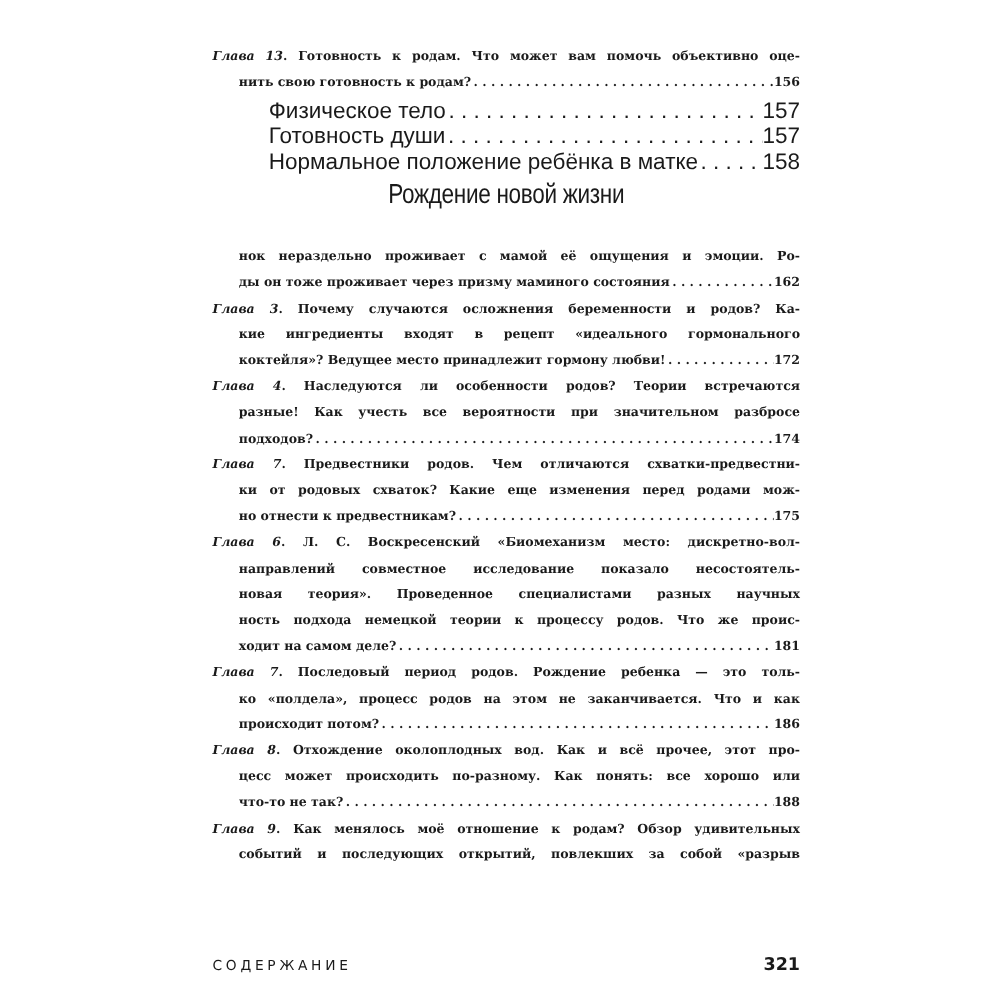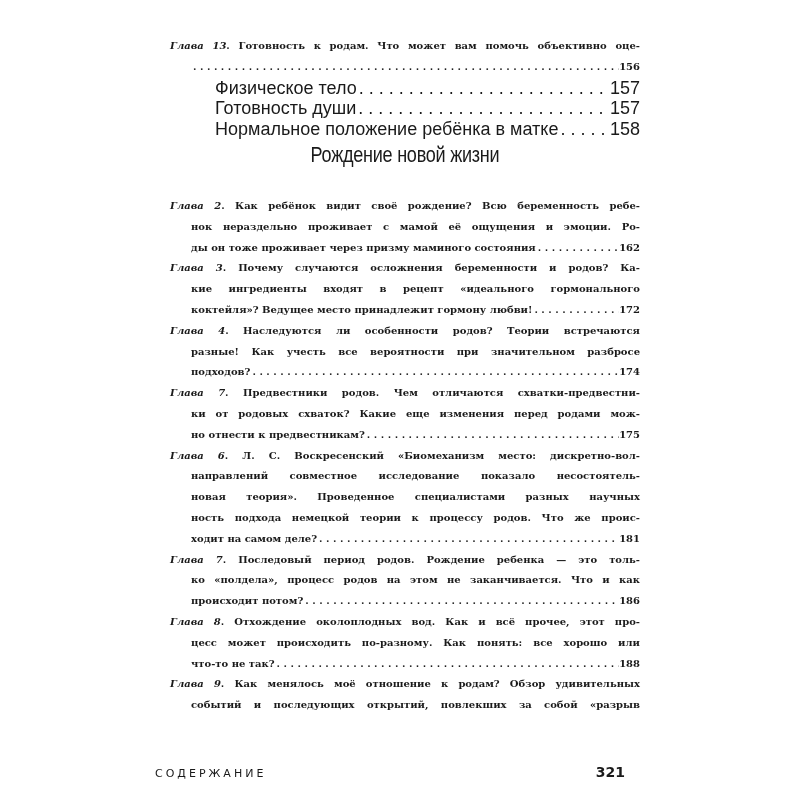--- a/index.html
+++ b/index.html
@@ -15,34 +15,35 @@
   .lead::before { content: ". . . . . . . . . . . . . . . . . . . . . . . . . . . . . . . . . . . . . . . . . . . . . . . . . . . . . . . . . . . . . . . . . . . . . . . . . . . . . . ."; white-space: nowrap; }
   .pg { flex: 0 0 auto; text-align: right; }
   .label { font-style: italic; }
   .justify { text-align: justify; text-align-last: justify; }
   .sub-entry { font-size: 18px; line-height: 20.8px; font-family: Liberation Sans, sans-serif; }
   .part-label { text-align: center; font-family: "DejaVu Sans", "Liberation Sans", sans-serif;
                 font-size: 11px; letter-spacing: 2.6px; margin-top: 33px; height: 16px; }
   .part-title { text-align: center; font-family: "Liberation Sans", "DejaVu Sans", sans-serif;
                 font-size: 22px; transform: scaleX(0.82); margin-top: 2px; height: 40px; letter-spacing: -0.3px; }
   .gap { height: 14px; }
-  .footer { position: absolute; left: 155px; top: 750px; width: 470px; display: flex; justify-content: space-between; align-items: baseline; }
+  .footer { position: absolute; left: 170px; top: 750px; width: 470px; display: flex; justify-content: space-between; align-items: baseline; }
   .footer-left { font-family: "DejaVu Sans", "Liberation Sans", sans-serif; font-size: 11px; letter-spacing: 3px; }
   .footer-right { font-family: "DejaVu Sans", "Liberation Sans", sans-serif; font-size: 14px; font-weight: bold; margin-top: 14px; }
 </style>
 </head>
 <body>
 
 <div class="page">
 
   <div class="entry">
     <div class="line justify">
       <span class="txt" style="flex:1 1 auto;"><span class="label">Глава 13</span>. <span>Готовность к родам. Что может вам помочь объективно оце-</span></span>
     </div>
     <div class="line indent">
+      <span class="txt">нить свою готовность к родам?</span>
       <span class="lead"></span>
       <span class="pg">156</span>
     </div>
   </div>
 
   <div class="sub-entry">
     <div class="line sub">
       <span class="txt">Физическое тело</span>
       <span class="lead"></span>
       <span class="pg">157</span>
@@ -61,23 +62,20 @@
       <span class="lead"></span>
       <span class="pg">158</span>
     </div>
   </div>
 
   <div class="part-title">Рождение новой жизни</div>
   <div class="gap"></div>
 
   <div id="chapters">
       <div class="entry">
-        <div class="line justify">
-          <span class="txt" style="flex: 1 1 auto;"><span class="label">Глава 2</span>. <span>Как ребёнок видит своё рождение? Всю беременность ребе-</span></span>
-        </div>
         <div class="line indent justify">
           <span class="txt" style="flex: 1 1 auto;"><span>нок нераздельно проживает с мамой её ощущения и эмоции. Ро-</span></span>
         </div>
         <div class="line indent">
           <span class="txt"><span>ды он тоже проживает через призму маминого состояния</span></span>
           <span class="lead"></span>
           <span class="pg">162</span>
         </div>
       </div>
       <div class="entry">

